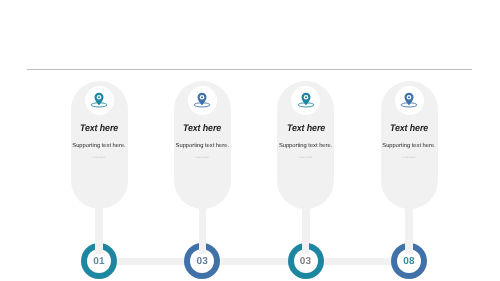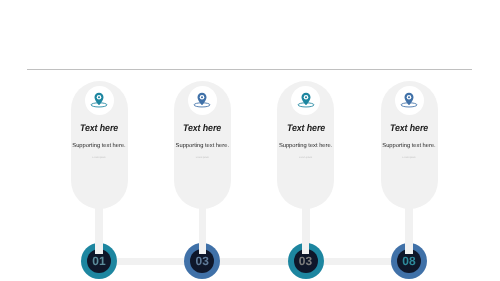--- a/index.html
+++ b/index.html
@@ -30,23 +30,23 @@
        letter-spacing:-0.1px;transform:scaleX(0.92);white-space:nowrap;}
 
   .sub{position:absolute;top:116px;width:58px;text-align:center;
        font-size:5.75px;color:#1f1f1f;white-space:nowrap;}
 
   .tiny{position:absolute;top:130px;width:58px;text-align:center;
         font-size:2.3px;color:#bdbdbd;white-space:nowrap;}
 
   .ring{position:absolute;width:36px;height:36px;border-radius:50%;top:216px;}
   .ring .inner{position:absolute;left:6px;top:6px;width:24px;height:24px;
-               border-radius:50%;background:#0f172a;
+               border-radius:50%;background:#ffffff;
                display:flex;align-items:center;justify-content:center;
-               font-size:12px;font-weight:bold;letter-spacing:.2px;}
+               font-size:10px;font-weight:bold;letter-spacing:.2px;}
   .notch{position:absolute;left:14.25px;top:-2px;width:7.5px;height:13px;background:#f1f1f1;}
 
   .brand{position:absolute;left:31.3px;top:257.2px;font-size:5px;color:#aeaeae;letter-spacing:.1px;}
   .pageno{position:absolute;left:463px;top:256.8px;font-size:5.3px;color:#c2c2c2;}
 </style>
 </head>
 <body>
 
 <div class="slide">
   <div class="divider" style="background: rgb(192, 192, 192);"></div>

